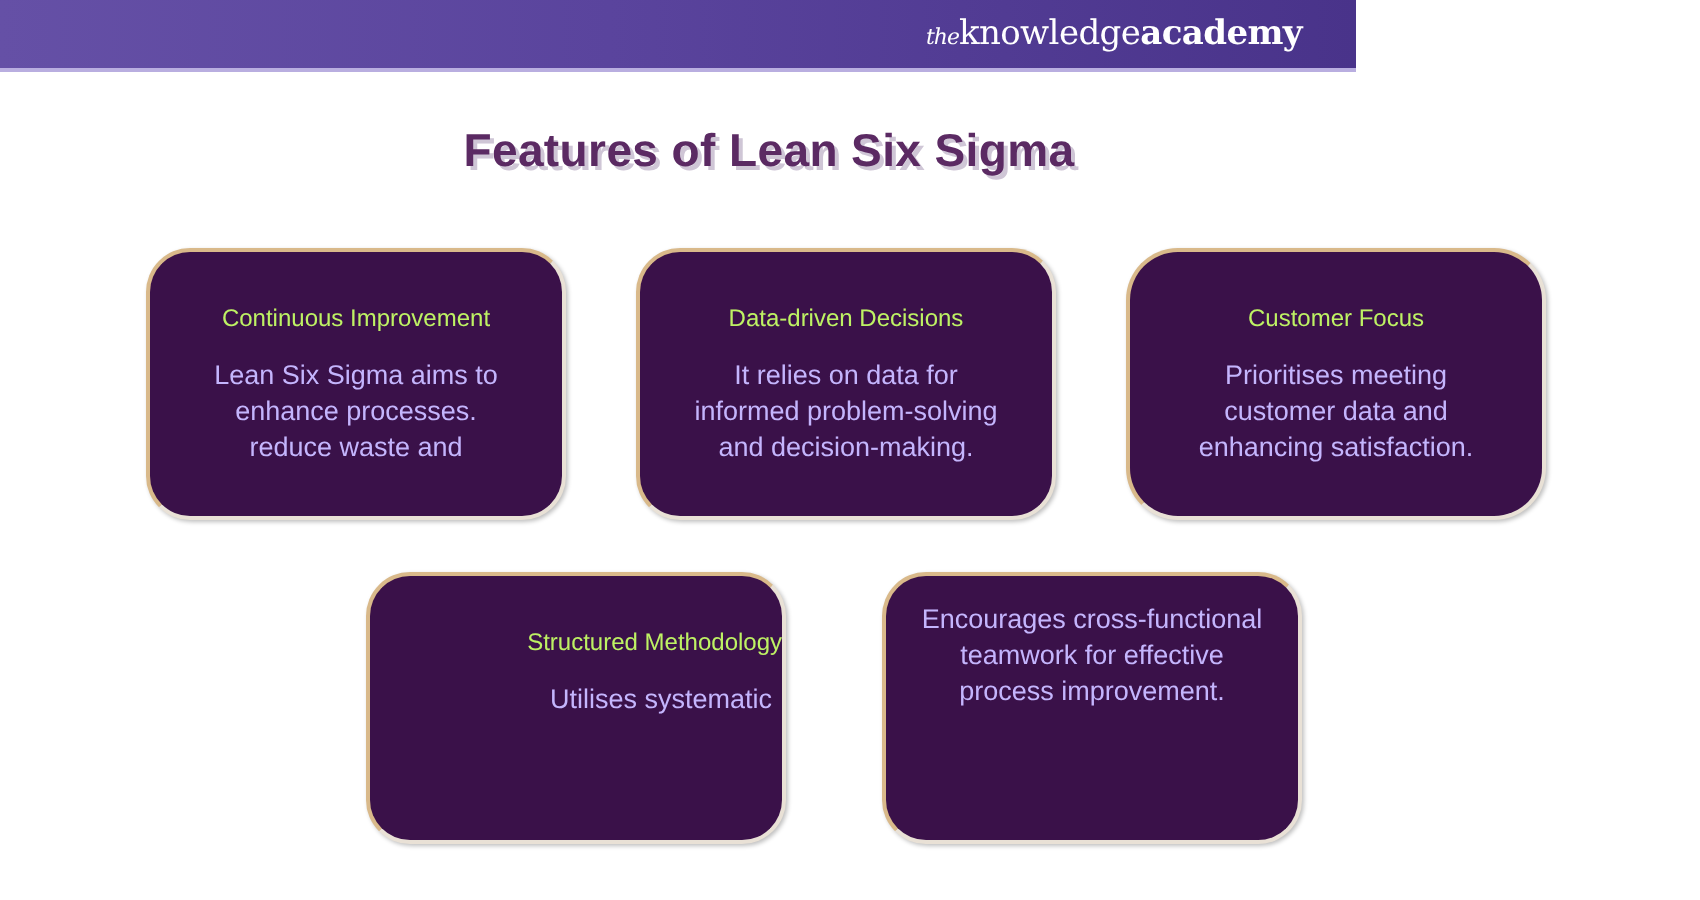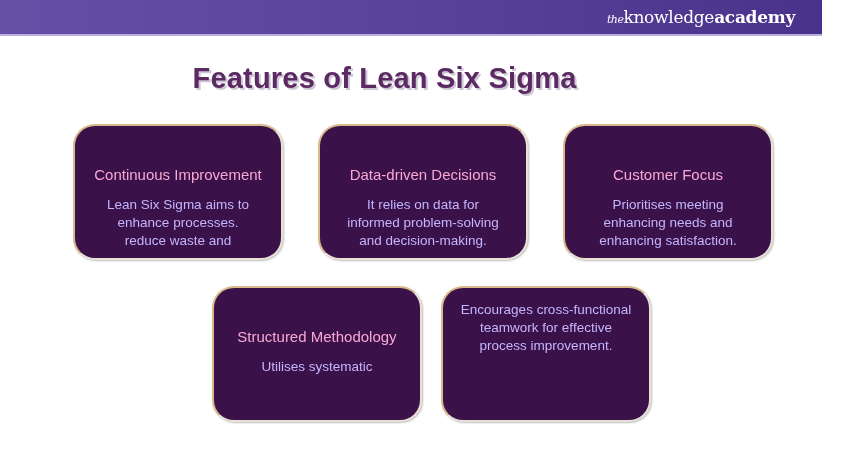--- a/index.html
+++ b/index.html
@@ -1,64 +1,64 @@
 <!DOCTYPE html>
 <html><head>
   <meta charset="utf-8">
   <style>
     * { margin: 0; padding: 0; box-sizing: border-box; }
     html, body { width: 850px; height: 450px; overflow: hidden; background: #ffffff; }
     body { position: relative; font-family: "Liberation Sans", "DejaVu Sans", sans-serif; }
 
     .topbar {
-      position: absolute; left: 0; top: 0; width: 822px; height: 36px;
+      position: absolute; left: 0; top: 0; width: 678px; height: 36px;
       background: linear-gradient(90deg, #6550a6 0%, #5a449d 45%, #49338a 100%);
       border-bottom: 2px solid #b9aee0;
     }
     .brand {
       position: absolute; right: 27px; top: 7px;
       color: #ffffff; font-family: "DejaVu Serif", "Liberation Serif", serif;
       font-size: 17px; letter-spacing: -0.3px; white-space: nowrap;
     }
     .brand .the { font-style: italic; font-size: 11px; letter-spacing: -0.5px; }
     .brand .academy { font-weight: bold; }
 
     .title {
       position: absolute; left: 0; top: 62px; width: 745px; text-align: center;
       font-family: "Liberation Sans", "DejaVu Sans", sans-serif;
-      font-weight: bold; font-size: 29px; color: #5b2a63;
+      font-weight: bold; font-size: 23px; color: #5b2a63;
       text-shadow: 2px 2px 0 #cfc6d6;
       letter-spacing: 0.2px;
       padding-left: 24px;
     }
 
     .card {
       position: absolute; width: 210px; height: 136px;
       background: #3a1149;
       border-radius: 22px;
       border: 2px solid #d9b98a;
       border-right-color: #e9e1d6;
       border-bottom-color: #e9e1d6;
       box-shadow: 1px 1px 2px rgba(0,0,0,0.25);
       text-align: center; color: #ffffff;
     }
     .card-title {
-      display: block; margin-top: 40px;
-      color: #f9a8d4; font-size: 15px; font-weight: normal;
+      display: block; margin-top: 26px;
+      color: #bef264; font-size: 12px; font-weight: normal;
       white-space: nowrap;
     }
     .card-text {
       display: block; margin: 13px auto 0; width: 196px;
       font-size: 13.5px; line-height: 18px; color: #c4b5fd;
     }
 
     .c1 { left: 73px;  top: 124px; }
     .c2 { left: 318px; top: 124px; }
-    .c3 { left: 563px; top: 124px; }
-    .c4 { left: 212px; top: 286px; }
+    .c3 { left: 563px; top: 124px; border-radius: 26px; }
+    .c4 { left: 183px; top: 286px; text-align: right; }
     .c5 { left: 441px; top: 286px; }
   </style>
 </head>
 <body>
 
 <div class="topbar">
   <div class="brand"><span class="the">the</span><span>knowledge</span><span class="academy">academy</span></div>
 </div>
 
 <h1 class="title">Features of Lean Six Sigma</h1>
@@ -78,21 +78,21 @@
     <span style="display:block">It relies on data for</span>
     <span style="display:block">informed problem-solving</span>
     <span style="display:block">and decision-making.</span>
   </span>
 </div>
 
 <div class="card c3">
   <span class="card-title">Customer Focus</span>
   <span class="card-text">
     <span style="display:block">Prioritises meeting</span>
-    <span style="display:block">enhancing needs and</span>
+    <span style="display:block">customer data and</span>
     <span style="display:block">enhancing satisfaction.</span>
   </span>
 </div>
 
 <div class="card c4">
   <span class="card-title">Structured Methodology</span>
   <span class="card-text">
     <span style="display:block">Utilises systematic</span>
   </span>
 </div>

